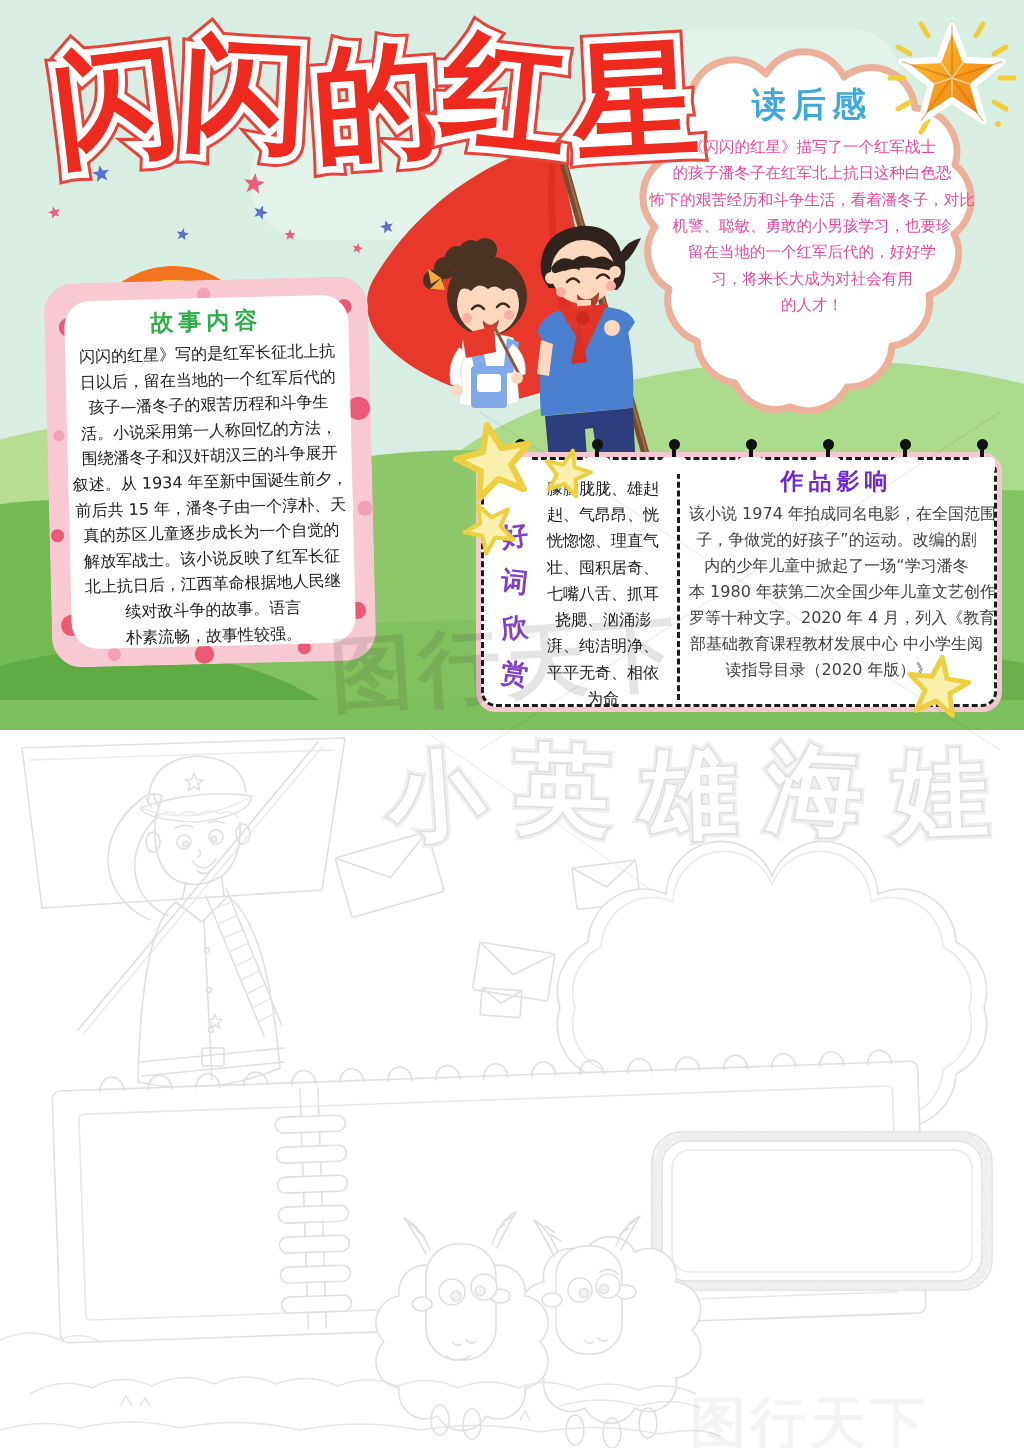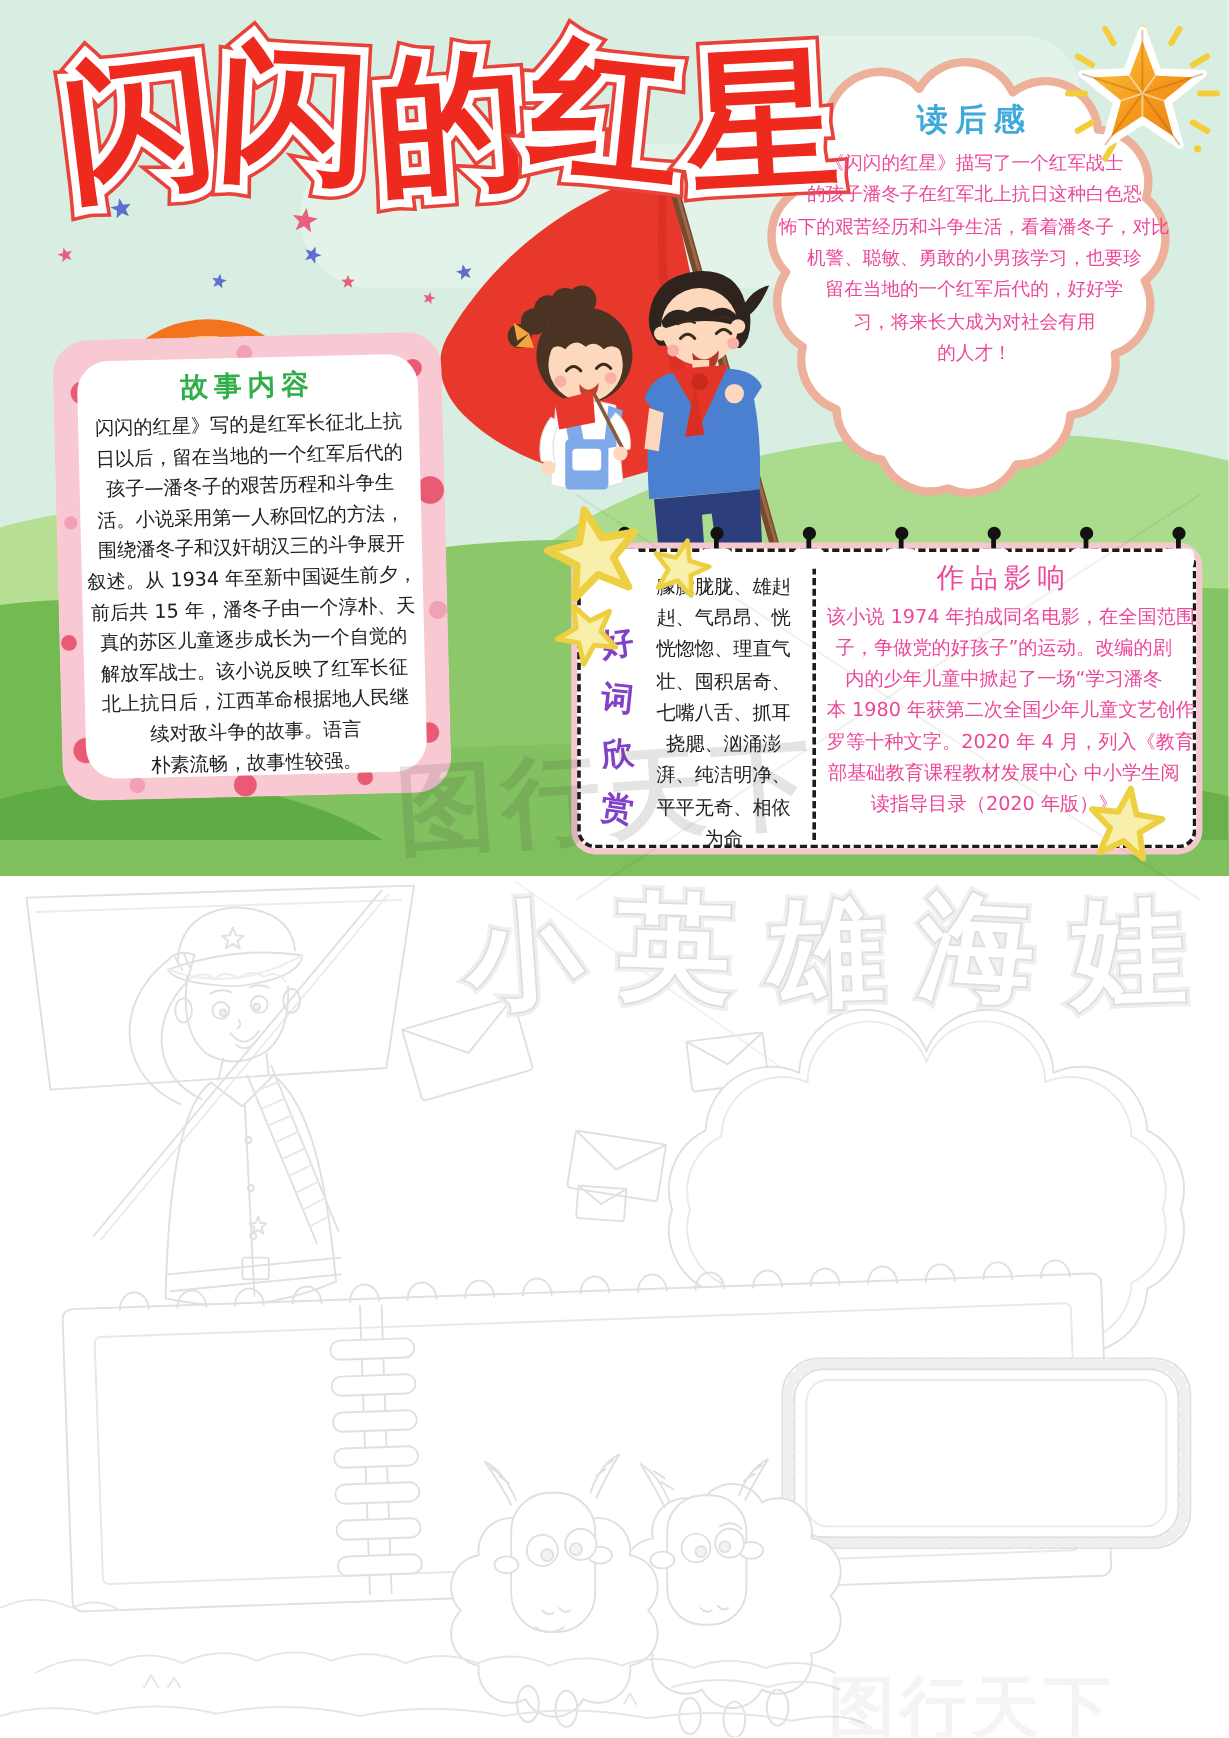--- a/index.html
+++ b/index.html
@@ -51,40 +51,40 @@
         radial-gradient(circle at 252px 370px,#ea5a74 6px,transparent 7px);}
   .gushi-inner{position:absolute;left:20px;right:20px;top:18px;bottom:18px;background:#fff;
       border-radius:26px;text-align:center;padding-top:6px;box-sizing:border-box;}
   .gushi-title{font-size:23px;font-weight:800;color:#2fae4a;letter-spacing:5px;margin:2px 0 4px;}
   .gushi-body{font-size:16px;line-height:1.6;color:#202020;}
   .ln{display:block;white-space:nowrap;}
 
   
   .cloud-bubble{position:absolute;left:598px;top:30px;width:410px;height:440px;z-index:5;}
   .duhougan-text{position:absolute;left:628px;top:82px;width:368px;text-align:center;z-index:6;}
-  .duhougan-title{font-size:26px;font-weight:800;color:#3fa9dc;letter-spacing:6px;margin-bottom:6px;}
+  .duhougan-title{font-size:34px;font-weight:800;color:#3fa9dc;letter-spacing:6px;margin-bottom:6px;}
   .duhougan-body{font-size:15.5px;line-height:1.7;color:#ec4899;}
 
   
   .bottom-panel{position:absolute;left:476px;top:452px;width:526px;height:260px;z-index:7;
       background:#f5c8cf;border-radius:20px;padding:5px;box-sizing:border-box;}
   .panel-inner{position:relative;width:100%;height:100%;background:#fff;
       border:3px dashed #1c1c1c;border-radius:15px;box-sizing:border-box;}
   .panel-divider{position:absolute;left:193px;top:4px;bottom:4px;border-left:3px dashed #1c1c1c;}
   .haoci-title{position:absolute;left:12px;top:58px;width:36px;display:flex;flex-direction:column;gap:10px;align-items:center;}
   .haoci-title span{display:inline-block;font-size:27px;font-weight:800;color:#8040c8;}
   .haoci-title span:nth-child(1){transform:rotate(-8deg);}
   .haoci-title span:nth-child(2){transform:rotate(6deg);}
   .haoci-title span:nth-child(3){transform:rotate(-6deg);}
   .haoci-title span:nth-child(4){transform:rotate(8deg);}
   .haoci-words{position:absolute;left:46px;top:16px;width:146px;text-align:center;
       font-size:16px;line-height:1.64;color:#202020;}
   .zuopin{position:absolute;left:205px;right:10px;top:4px;text-align:center;}
-  .zuopin-title{font-size:23px;font-weight:400;color:#ec4899;letter-spacing:5px;margin:2px 0 4px;}
-  .zuopin-body{font-size:16px;line-height:1.63;color:#ec4899;}
+  .zuopin-title{font-size:23px;font-weight:700;color:#6d28d9;letter-spacing:5px;margin:2px 0 4px;}
+  .zuopin-body{font-size:16px;line-height:1.63;color:#404040;}
 
   .pin{position:absolute;top:438px;width:26px;height:36px;z-index:8;}
   .pin .tab{position:absolute;bottom:0;left:0;width:26px;height:17px;background:#fff;border-radius:5px;}
   .pin .stem{position:absolute;left:11px;top:10px;width:4px;height:18px;background:#121212;border-radius:2px;}
   .pin .stem::before{content:"";position:absolute;top:-9px;left:-3.5px;width:11px;height:11px;background:#121212;border-radius:50%;}
 
   
   .watermark{position:absolute;left:330px;top:606px;width:470px;z-index:8;
       font-family:"DejaVu Serif","Liberation Serif",serif;font-size:82px;font-weight:800;
       color:rgba(62,66,60,0.14);letter-spacing:6px;transform:rotate(-4deg);pointer-events:none;}

